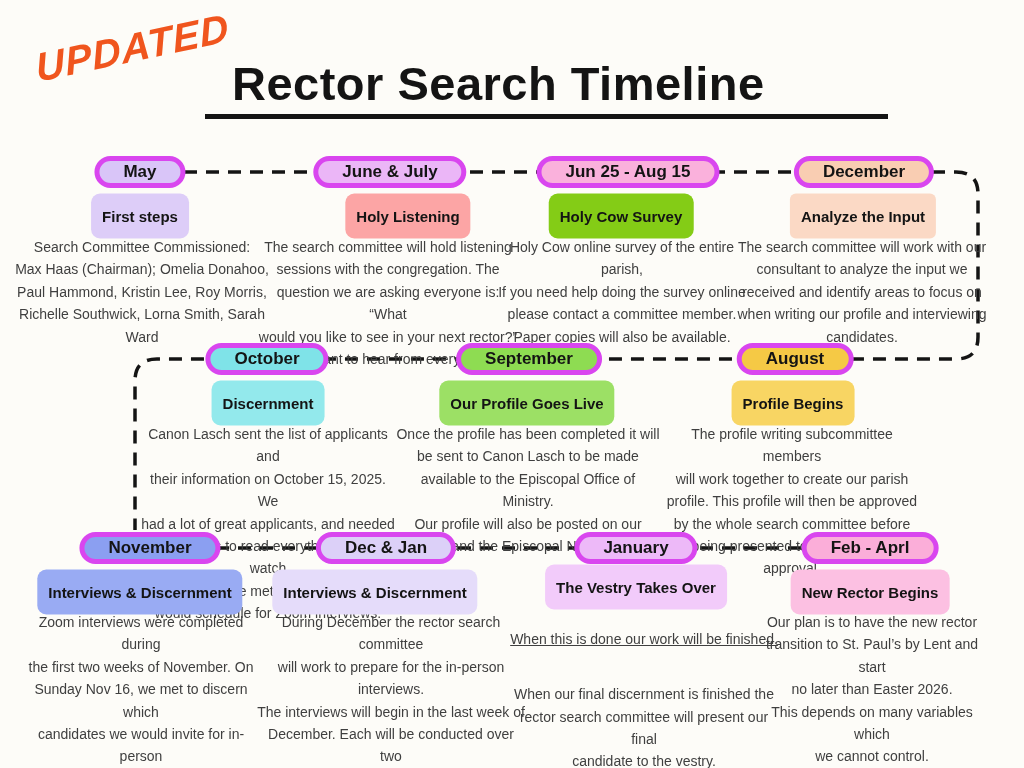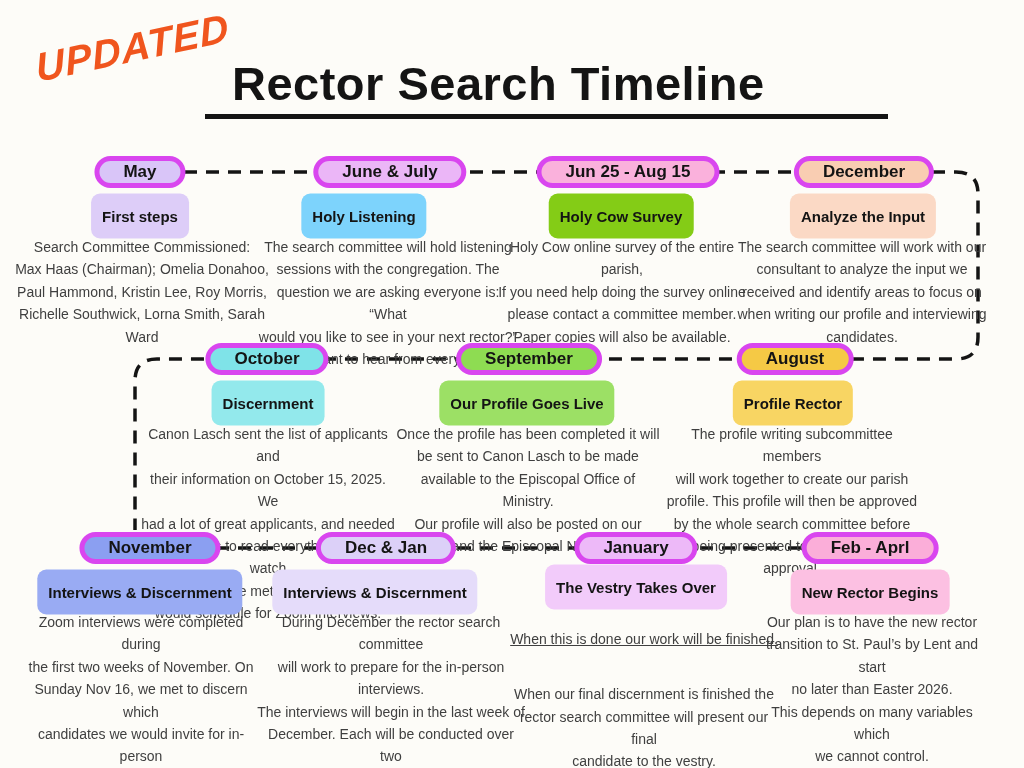--- a/index.html
+++ b/index.html
@@ -69,36 +69,36 @@
 </svg>
 
 <div class="abs pill" style="left: 140px; top: 172px; background: rgb(217, 197, 248);">May</div>
 <div class="abs badge" style="left: 140px; top: 216px; background: rgb(221, 205, 248);">First steps</div>
 <div class="abs body-text" style="left:142px;top:236px;width:260px;">Search Committee Commissioned:
 Max Haas (Chairman); Omelia Donahoo,
 Paul Hammond, Kristin Lee, Roy Morris,
 Richelle Southwick, Lorna Smith, Sarah Ward</div>
 
 <div class="abs pill" style="left: 390px; top: 172px; background: rgb(235, 182, 247);">June &amp; July</div>
-<div class="abs badge" style="left: 364px; top: 216px; background: #7dd3fc;">Holy Listening</div>
+<div class="abs badge" style="left: 408px; top: 216px; background: #fca5a5;">Holy Listening</div>
 <div class="abs body-text" style="left:388px;top:236px;width:260px;">The search committee will hold listening
 sessions with the congregation.  The
 question we are asking everyone is: “What
 would you like to see in your next rector?”
 We want to hear from everyone!</div>
 
 <div class="abs pill" style="left: 628px; top: 172px; background: rgb(250, 177, 220);">Jun 25 - Aug 15</div>
 <div class="abs badge" style="left: 621px; top: 216px; background: #84cc16;">Holy Cow Survey</div>
 <div class="abs body-text" style="left:622px;top:236px;width:260px;">Holy Cow online survey of the entire parish,
 If you need help doing the survey online
 please contact a committee member.
 Paper copies will also be available.</div>
 
 <div class="abs pill" style="left: 864px; top: 172px; background: rgb(249, 205, 178);">December</div>
-<div class="abs badge" style="left: 863px; top: 216px; background: rgb(251, 217, 197);">Analyze the Input</div>
+<div class="abs badge" style="left: 863px; top: 216px; background: rgb(251, 217, 197); border-radius: 6px;">Analyze the Input</div>
 <div class="abs body-text" style="left:862px;top:236px;width:250px;">The search committee will work with our
 consultant to analyze the input we
 received and identify areas to focus on
 when writing our profile and interviewing
 candidates.</div>
 
 <div class="abs pill" style="left: 267px; top: 359px; background: rgb(127, 227, 232);">October</div>
 <div class="abs badge" style="left: 268px; top: 403px; background: rgb(147, 233, 236);">Discernment</div>
 <div class="abs body-text" style="left:268px;top:423px;width:260px;">Canon Lasch sent the list of applicants and
 their information on October 15, 2025.  We
@@ -109,21 +109,21 @@
 
 <div class="abs pill" style="left: 529px; top: 359px; background: rgb(142, 220, 82);">September</div>
 <div class="abs badge" style="left: 527px; top: 403px; background: rgb(156, 224, 101);">Our Profile Goes Live</div>
 <div class="abs body-text" style="left:528px;top:423px;width:265px;">Once the profile has been completed it will
 be sent to Canon Lasch to be made
 available to the Episcopal Office of Ministry.
 Our profile will also be posted on our
 website and the Episcopal News Service.</div>
 
 <div class="abs pill" style="left: 795px; top: 359px; background: rgb(245, 201, 69);">August</div>
-<div class="abs badge" style="left: 793px; top: 403px; background: rgb(248, 213, 99);">Profile Rector</div>
+<div class="abs badge" style="left: 793px; top: 403px; background: rgb(248, 213, 99);">Profile Begins</div>
 <div class="abs body-text" style="left:792px;top:423px;width:255px;">The profile writing subcommittee members
 will work together to create our parish
 profile. This profile will then be approved
 by the whole search committee before
 being presented to the vestry for approval.</div>
 
 <div class="abs pill" style="left: 150px; top: 548px; background: rgb(139, 159, 241);">November</div>
 <div class="abs badge" style="left: 140px; top: 592px; background: rgb(153, 171, 243);">Interviews &amp; Discernment</div>
 <div class="abs body-text" style="left:141px;top:611px;width:245px;">Zoom interviews were completed during
 the first two weeks of November.  On

